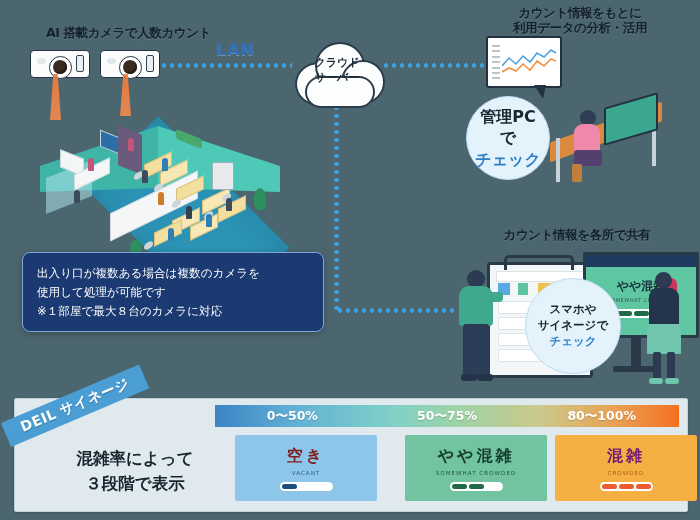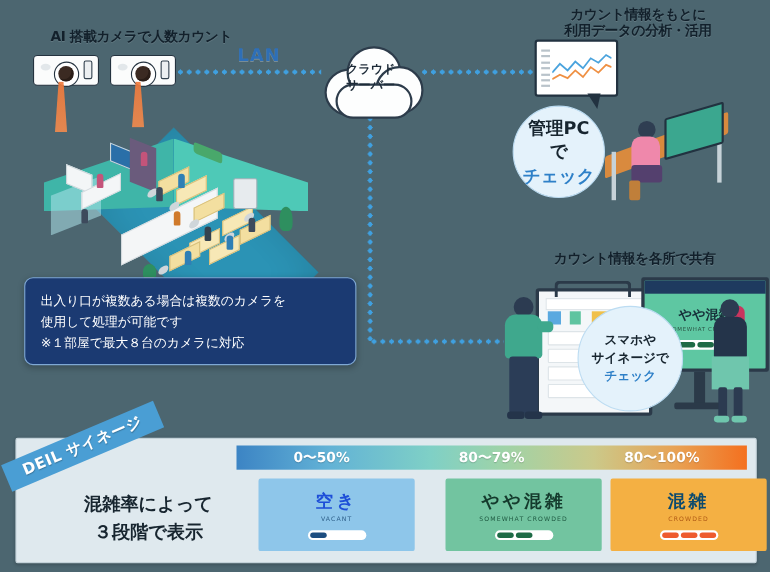--- a/index.html
+++ b/index.html
@@ -148,27 +148,27 @@
     display:flex;}
   #gradbar .seg{flex:1;display:flex;align-items:center;justify-content:center;
     color:#ffffff;font-size:12.5px;font-weight:bold;text-shadow:0 1px 1px rgba(0,0,0,.18);}
   .card{position:absolute;top:36px;width:142px;height:66px;border-radius:2px;
     display:flex;flex-direction:column;align-items:center;justify-content:center;}
   .card .jp{font-size:16px;font-weight:bold;letter-spacing:3px;}
   .card .en{font-size:5.6px;letter-spacing:1px;margin-top:3px;}
   .pills{display:flex;gap:2px;background:#ffffff;border-radius:6px;padding:2px;margin-top:6px;}
   .pill{width:15px;height:5px;border-radius:3px;background:#ffffff;}
   #card-vacant{left:220px;background:#8ec6ea;}
-  #card-vacant .jp{color:#1d4ed8;}
+  #card-vacant .jp{color:#7f1d1d;}
   #card-vacant .en{color:#2d5e88;}
   #card-somewhat{left:390px;background:#72c4a0;}
   #card-somewhat .jp{color:#143a2c;}
   #card-somewhat .en{color:#1f5a42;}
   #card-crowded{left:540px;background:#f4b043;}
-  #card-crowded .jp{color:#0c4a6e;}
+  #card-crowded .jp{color:#701a75;}
   #card-crowded .en{color:#b05a15;}
 </style>
 </head>
 <body>
 
 <div class="stage">
 
   <div class="abs hd" id="hd-camera">AI 搭載カメラで人数カウント</div>
 
   <div class="abs hd" id="hd-analysis">
@@ -354,21 +354,21 @@
 
     <div class="abs" id="ribbon">DEIL サイネージ</div>
 
     <div class="abs" id="panel-caption">
       <div>混雑率によって</div>
       <div>３段階で表示</div>
     </div>
 
     <div class="abs" id="gradbar">
       <div class="seg">0〜50%</div>
-      <div class="seg">80〜79%</div>
+      <div class="seg">50〜75%</div>
       <div class="seg">80〜100%</div>
     </div>
 
     <div class="card" id="card-vacant">
       <div class="jp">空き</div>
       <div class="en">VACANT</div>
       <div class="pills">
           <span class="pill" style="background: rgb(28, 77, 128);"></span>
           <span class="pill"></span>
           <span class="pill"></span>

